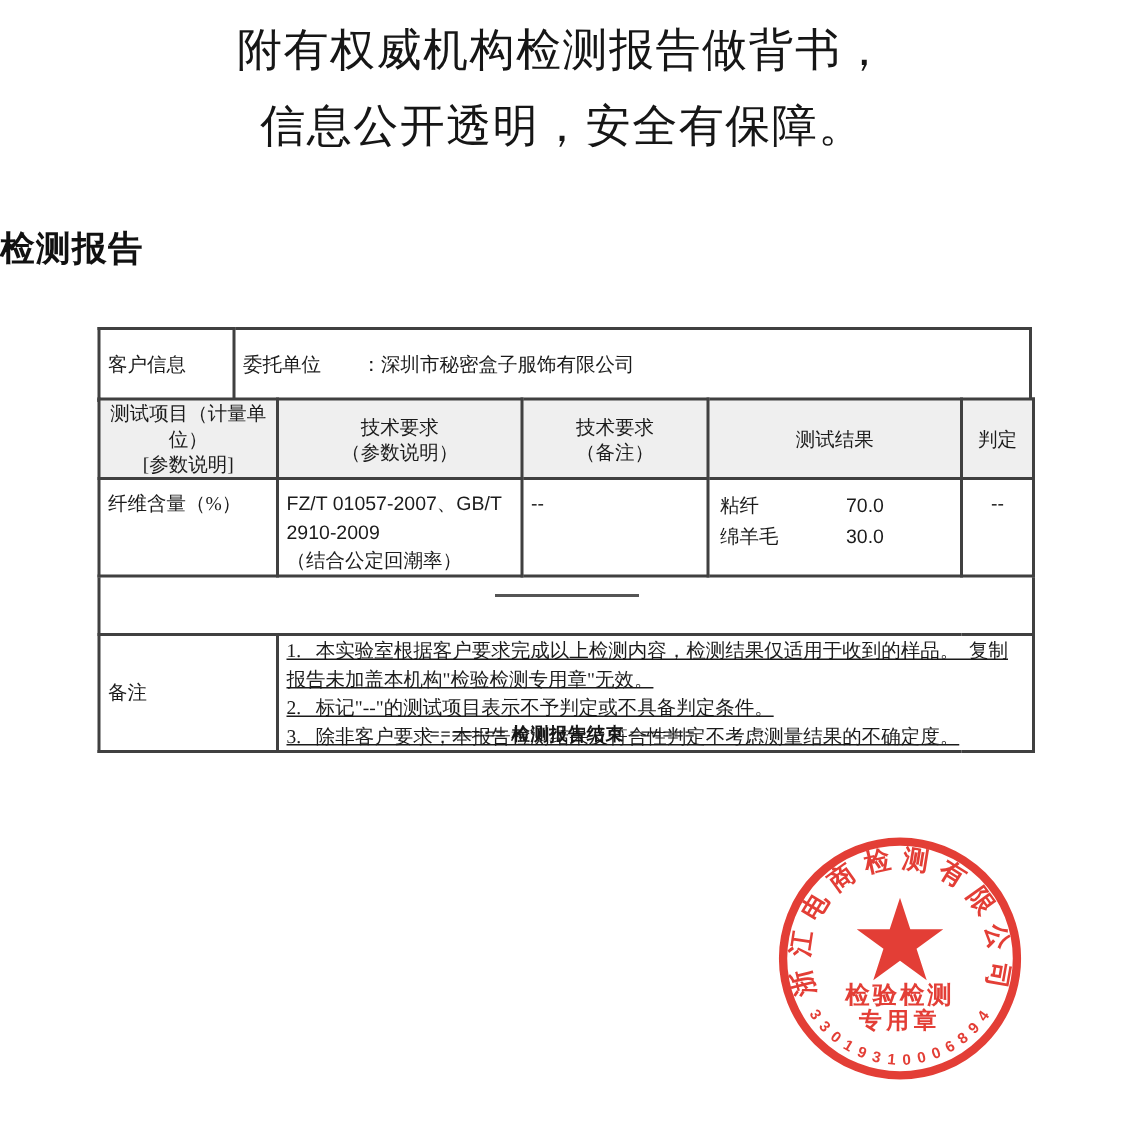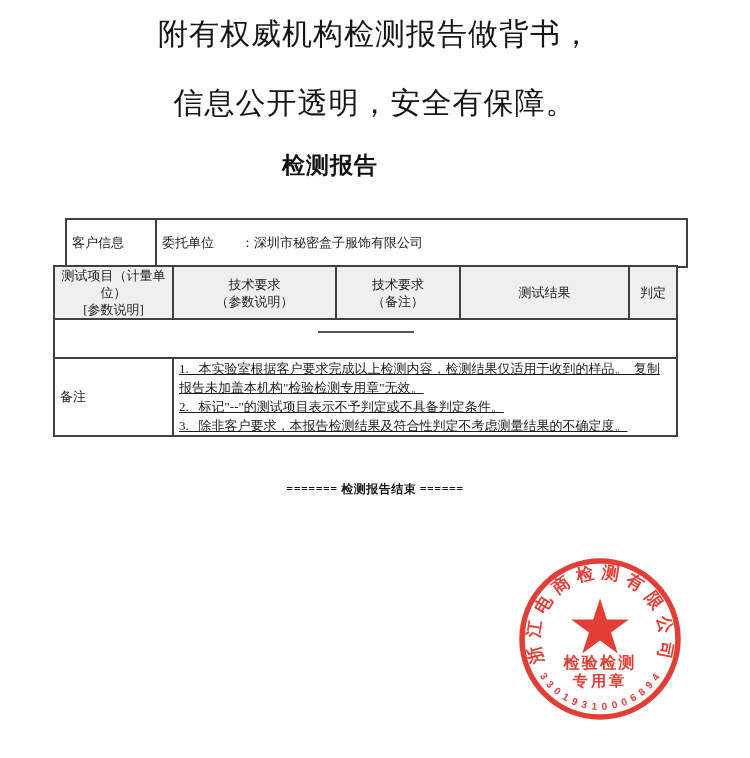--- a/index.html
+++ b/index.html
@@ -10,37 +10,37 @@
     color:#1b1b1b;
     overflow:hidden;
   }
   .abs{position:absolute;}
   .headline{
     left:0;width:750px;text-align:center;
     font-size:30px;line-height:42px;color:#161616;
     letter-spacing:1px;
   }
   .headline1{top:13px;text-align:center;}
-  .headline2{top:82px;}
+  .headline2{top:64px;}
   .report-title{
-    left:0;width:660px;top:150px;text-align:center;
+    left:0;width:660px;top:150px;
     font-size:23px;font-weight:bold;letter-spacing:1px;color:#111;
   }
   
   .tbl{border-collapse:collapse;table-layout:fixed;width:623px;}
   .tbl td{
     border:2px solid #404040;
     box-sizing:border-box;
     font-size:13px;
     vertical-align:middle;
     padding:0 5px;
     color:#1b1b1b;
   }
   #customer-table{position:absolute;left:65px;top:218px;}
-  #main-table{position:absolute;left:53px;top:265px;}
+  #main-table{position:absolute;left:65px;top:265px;}
   .cust-row td{height:48px;}
   .cust-label{width:90px;}
   .cust-content .fld{display:inline-block;}
   .cust-content .colon{margin-left:27px;}
   .hdr-row td{
     height:39px;background:#efefef;text-align:center;
     line-height:17px;font-weight:normal;
   }
   .data-row td{height:61px;vertical-align:top;padding-top:6px;line-height:19px;}
   .latin{font-family:"Liberation Sans","DejaVu Sans",sans-serif;}
@@ -105,20 +105,40 @@
       <div>技术要求</div>
       <div>（参数说明）</div>
     </td>
     <td>
       <div>技术要求</div>
       <div>（备注）</div>
     </td>
     <td>测试结果</td>
     <td>判定</td>
   </tr>
+  <tr class="data-row">
+    <td>纤维含量（%）</td>
+    <td>
+      <div class="latin">FZ/T 01057-2007、GB/T</div>
+      <div class="latin">2910-2009</div>
+      <div>（结合公定回潮率）</div>
+    </td>
+    <td class="req-cell latin">--</td>
+    <td>
+      <div class="result-line">
+        <span class="r-name">粘纤</span>
+        <span class="r-val">70.0</span>
+      </div>
+      <div class="result-line">
+        <span class="r-name">绵羊毛</span>
+        <span class="r-val">30.0</span>
+      </div>
+    </td>
+    <td class="verdict-cell latin">--</td>
+  </tr>
   <tr class="divider-row">
     <td colspan="5">
       <div class="divider-line"></div>
     </td>
   </tr>
   <tr class="remark-row">
     <td class="remark-label">备注</td>
     <td class="remark-notes" colspan="4">
       <p class="note">1.&nbsp;&nbsp;&nbsp;本实验室根据客户要求完成以上检测内容，检测结果仅适用于收到的样品。&nbsp;&nbsp;复制报告未加盖本机构"检验检测专用章"无效。</p>
       <p class="note">2.&nbsp;&nbsp;&nbsp;标记"--"的测试项目表示不予判定或不具备判定条件。</p>

